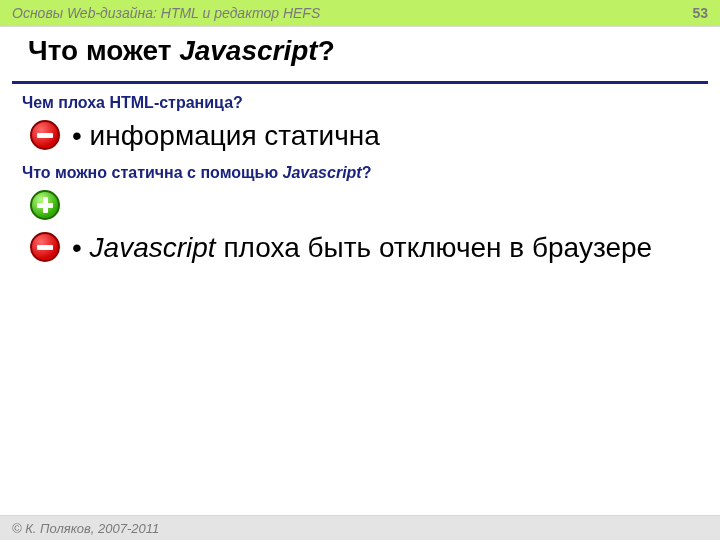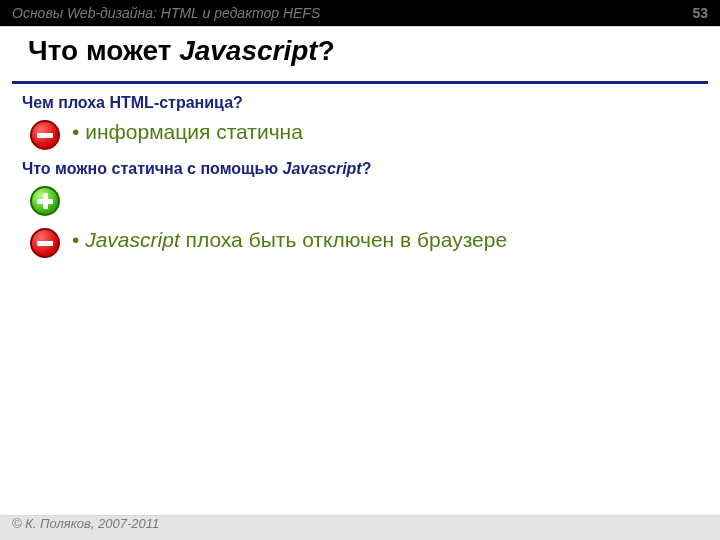--- a/index.html
+++ b/index.html
@@ -7,21 +7,21 @@
     padding: 0;
     font-family: Arial, sans-serif;
     width: 720px;
     height: 540px;
     background: #fff;
     overflow: hidden;
     position: relative;
   }
   .header-bar {
     height: 26px;
-    background: #000000;
+    background: #bef264;
     border-bottom: 1px solid #d8d8d8;
     color: #7a7a7a;
     font-style: italic;
     font-size: 14px;
     padding: 0 12px;
     display: flex;
     align-items: center;
     justify-content: space-between;
   }
   .page-num {
@@ -83,40 +83,41 @@
   .plus::after {
     content: "";
     position: absolute;
     background: #fff; border-radius: 1px;
   }
   .plus::before { left: 5px; right: 5px; top: 50%; height: 5px; margin-top: -2.5px; }
   .plus::after  { top: 5px; bottom: 5px; left: 50%; width: 5px; margin-left: -2.5px; }
   ul.bullets {
     list-style: none;
     margin: 0; padding: 0 0 0 4px;
-    font-size: 21px;
+    font-size: 28px;
     line-height: 1.3;
-    color: #4d7c0f;
+    color: #000000;
     text-align: center;
   }
   ul.bullets li::before {
     content: "• ";
   }
   ul.bullets li .ital { font-style: italic; }
   .footer-bar {
     position: absolute;
     left: 0; right: 0; bottom: 0;
     height: 24px;
     background: #e4e4e4;
     border-top: 1px solid #d8d8d8;
     color: #7a7a7a;
     font-style: italic;
     font-size: 13px;
     padding: 0 12px;
     display: flex;
+    align-items: center;
     justify-content: space-between;
   }
 </style>
 </head>
 <body>
 
 <div class="header-bar">
   <span>Основы Web-дизайна: HTML и редактор HEFS</span>
   <span class="page-num">53</span>
 </div>

